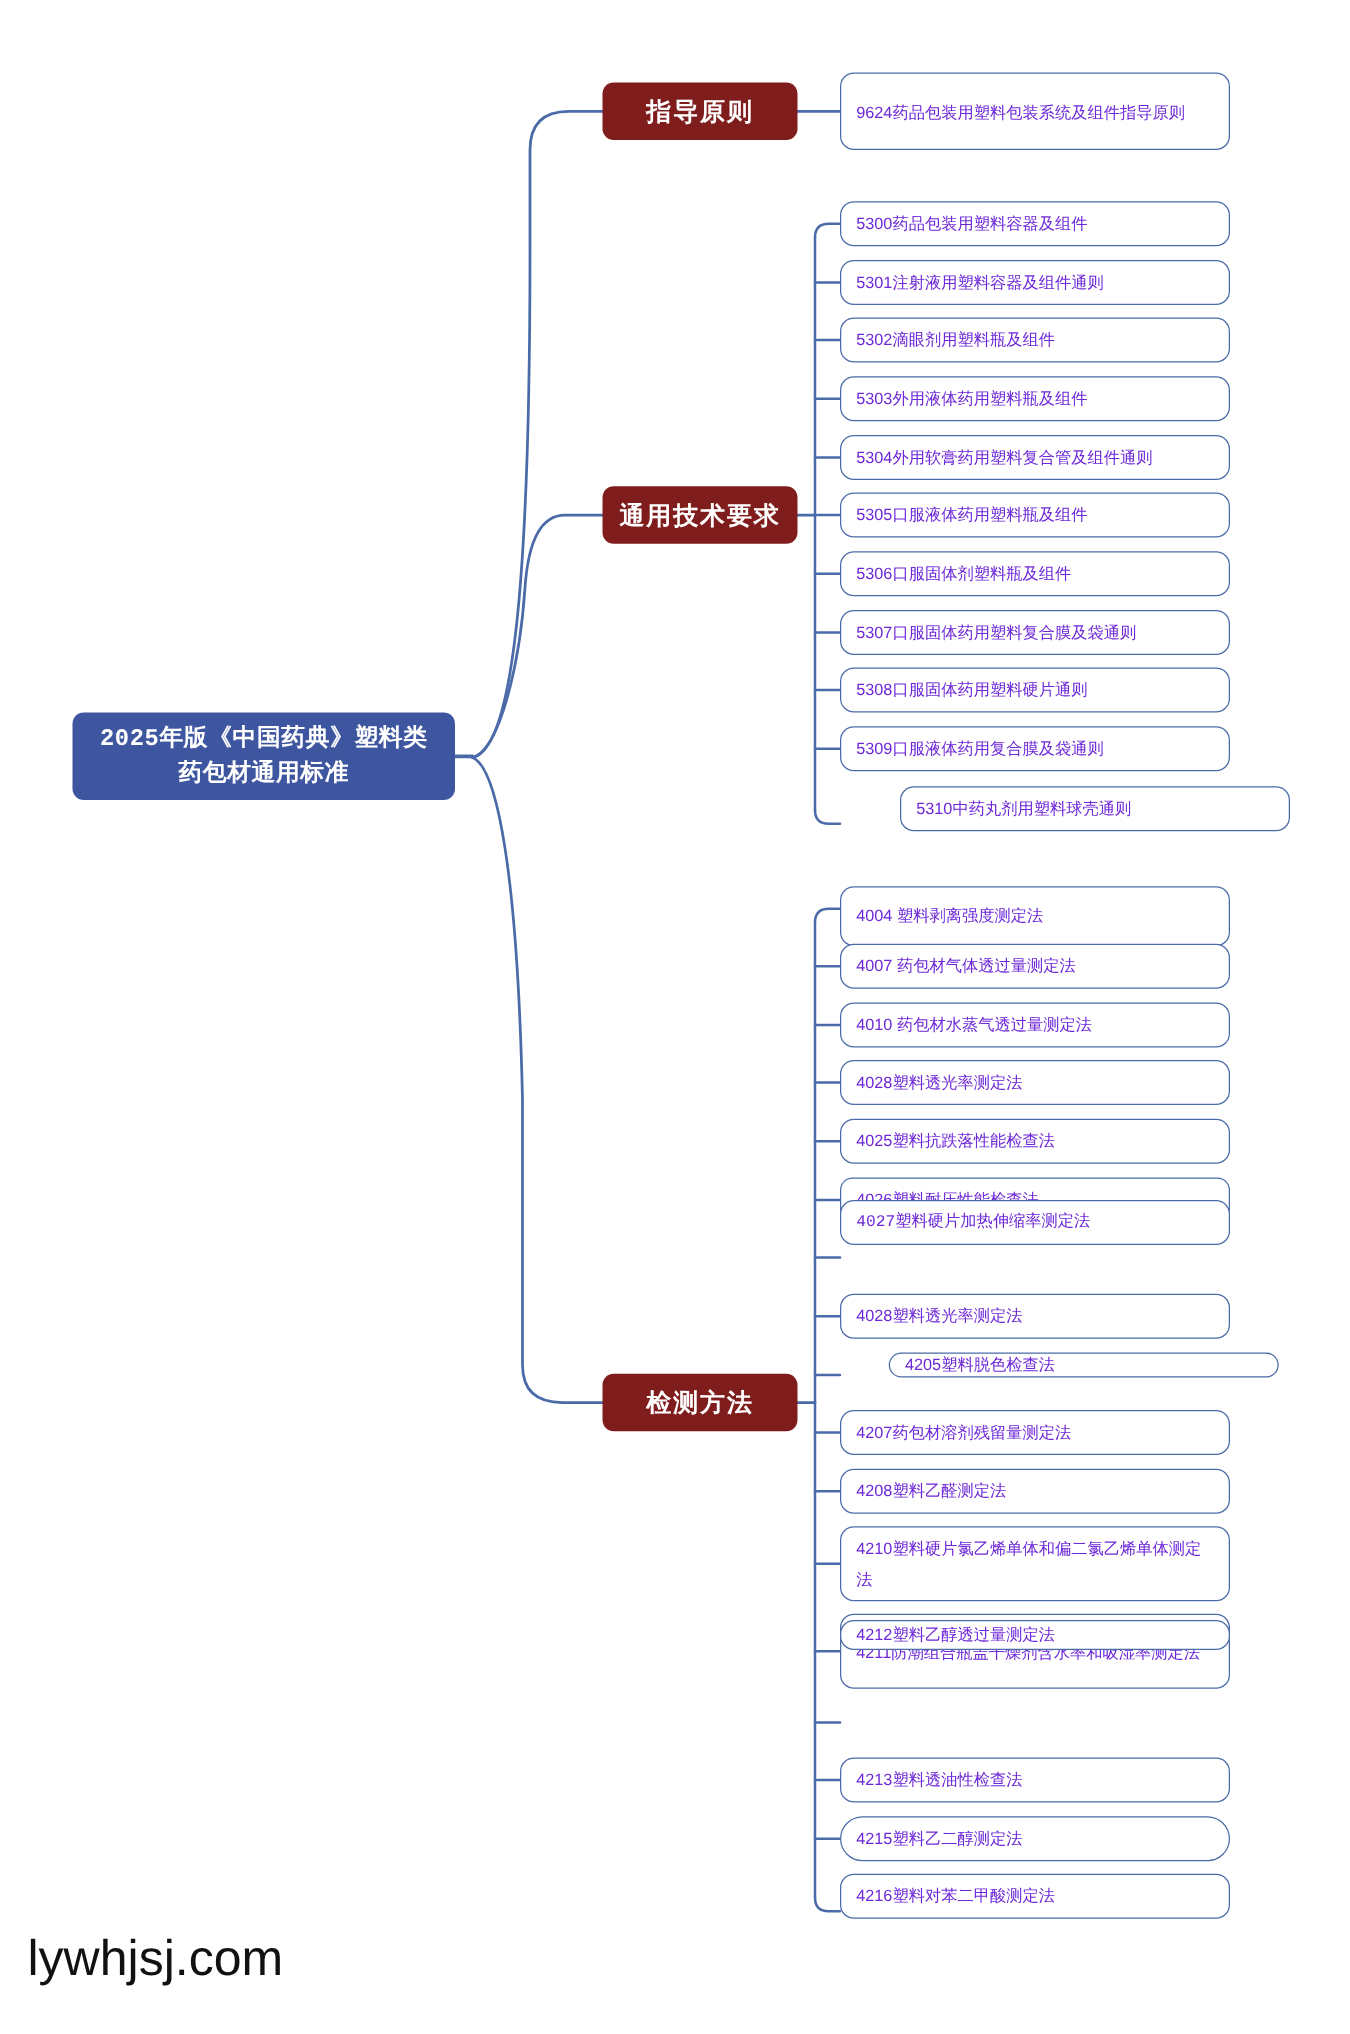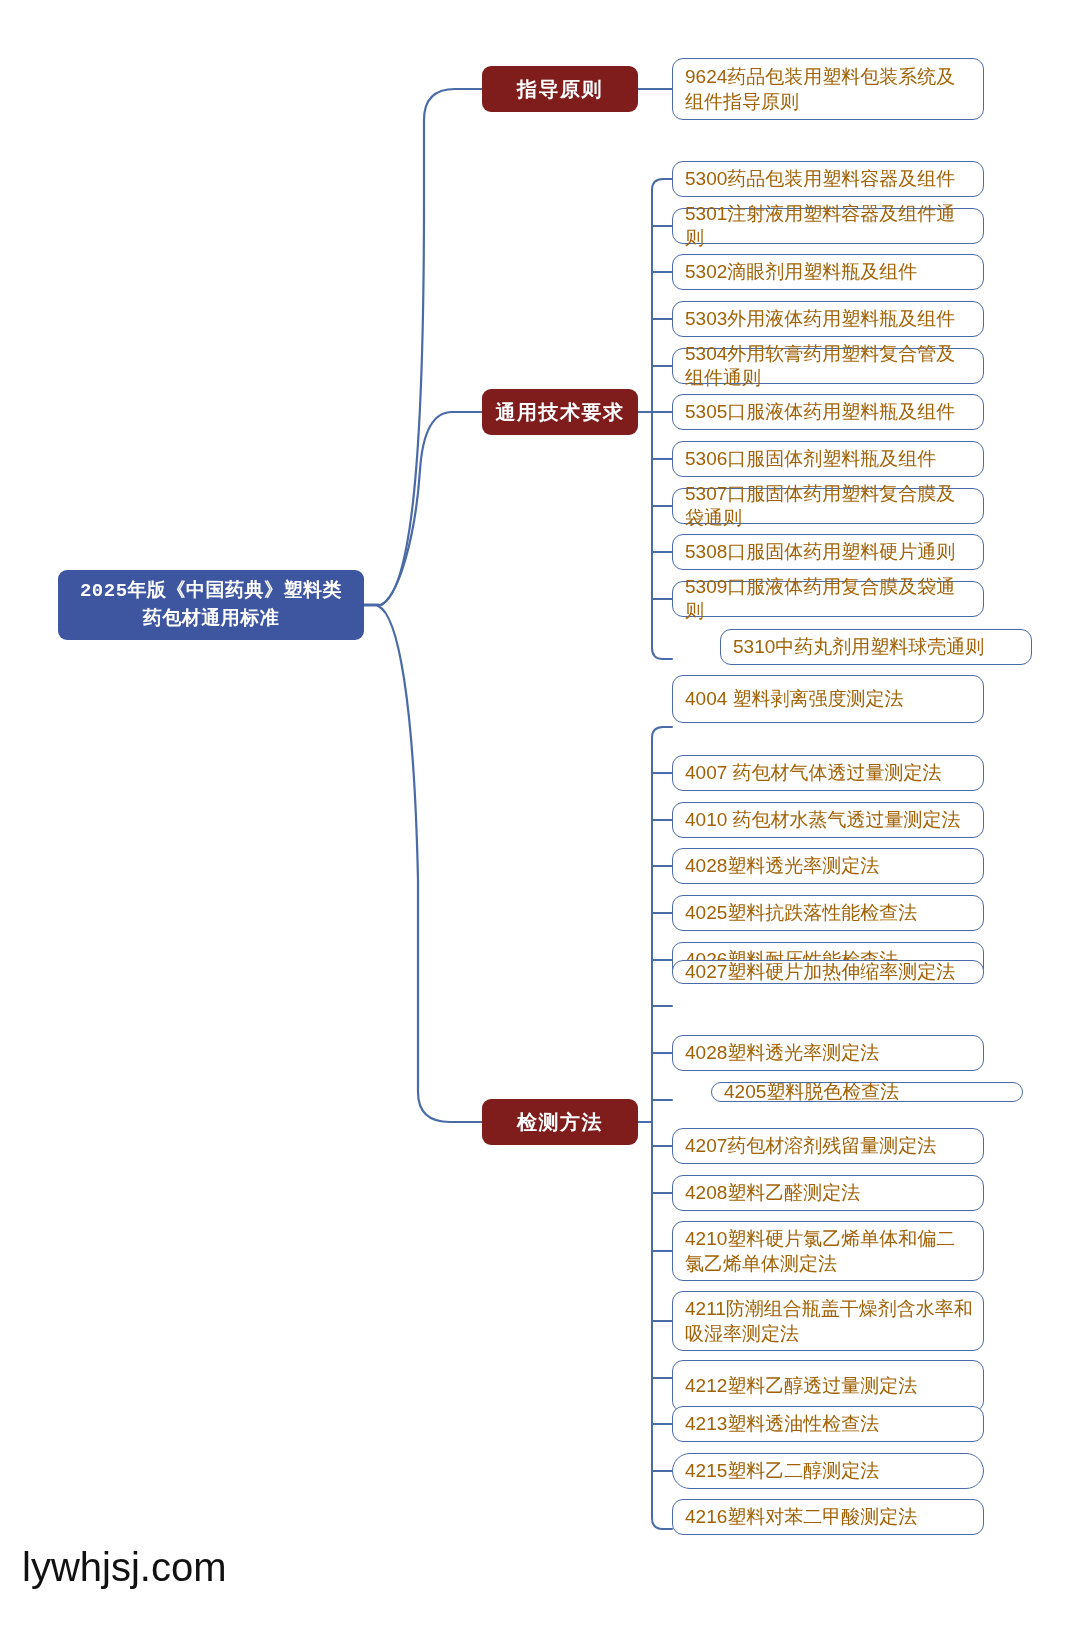--- a/index.html
+++ b/index.html
@@ -91,22 +91,22 @@
 
   
   .leaf {
     position: absolute;
     left: 672px;
     width: 312px;
     box-sizing: border-box;
     background: #ffffff;
     border: 1.6px solid #4a6ba8;
     border-radius: 11px;
-    color: #a16207;
-    font-size: 19px;
+    color: #6d28d9;
+    font-size: 13px;
     line-height: 24px;
     padding: 7px 10px 7px 12px;
     display: flex;
     align-items: center;
   }
   .leaf.two-line {
     line-height: 25px;
   }
 
   
@@ -192,34 +192,34 @@
     <div class="leaf" style="top:348px; height:36px;">5304外用软膏药用塑料复合管及组件通则</div>
     <div class="leaf" style="top:394px; height:36px;">5305口服液体药用塑料瓶及组件</div>
     <div class="leaf" style="top:441px; height:36px;">5306口服固体剂塑料瓶及组件</div>
     <div class="leaf" style="top:488px; height:36px;">5307口服固体药用塑料复合膜及袋通则</div>
     <div class="leaf" style="top:534px; height:36px;">5308口服固体药用塑料硬片通则</div>
     <div class="leaf" style="top:581px; height:36px;">5309口服液体药用复合膜及袋通则</div>
     <div class="leaf" style="top:629px; height:36px;margin-left:48px;">5310中药丸剂用塑料球壳通则</div>
 
     <div class="branch-node branch-testing">检测方法</div>
 
-    <div class="leaf" style="top:675px; height:48px;">4004 塑料剥离强度测定法</div>
+    <div class="leaf" style="top:709px; height:48px;">4004 塑料剥离强度测定法</div>
     <div class="leaf" style="top:755px; height:36px;">4007 药包材气体透过量测定法</div>
     <div class="leaf" style="top:802px; height:36px;">4010 药包材水蒸气透过量测定法</div>
     <div class="leaf" style="top:848px; height:36px;">4028塑料透光率测定法</div>
     <div class="leaf" style="top:895px; height:36px;">4025塑料抗跌落性能检查法</div>
     <div class="leaf" style="top:942px; height:36px;border-radius:10px;">4026塑料耐压性能检查法</div>
-    <div class="leaf" style="top:960px; height:24px;">4027塑料硬片加热伸缩率测定法</div>
+    <div class="leaf" style="top:960px; height:36px;font-family:Liberation Mono, monospace;">4027塑料硬片加热伸缩率测定法</div>
     <div class="leaf" style="top:1035px; height:36px;">4028塑料透光率测定法</div>
     <div class="leaf" style="top:1082px; height:20px;margin-left:39px;">4205塑料脱色检查法</div>
     <div class="leaf" style="top:1128px; height:36px;">4207药包材溶剂残留量测定法</div>
     <div class="leaf" style="top:1175px; height:36px;">4208塑料乙醛测定法</div>
     <div class="leaf two-line" style="top:1221px; height:60px;">4210塑料硬片氯乙烯单体和偏二氯乙烯单体测定法</div>
     <div class="leaf two-line" style="top:1291px; height:60px;">4211防潮组合瓶盖干燥剂含水率和吸湿率测定法</div>
-    <div class="leaf" style="top:1360px; height:52px;">4212塑料乙醇透过量测定法</div>
+    <div class="leaf" style="top:1296px; height:24px;">4212塑料乙醇透过量测定法</div>
     <div class="leaf" style="top:1406px; height:36px;">4213塑料透油性检查法</div>
     <div class="leaf" style="top:1453px; height:36px;border-radius:18px;">4215塑料乙二醇测定法</div>
     <div class="leaf" style="top:1499px; height:36px;">4216塑料对苯二甲酸测定法</div>
 
     <div class="watermark">lywhjsj.com</div>
 
   </div>
 </div>
 
 </body></html>

